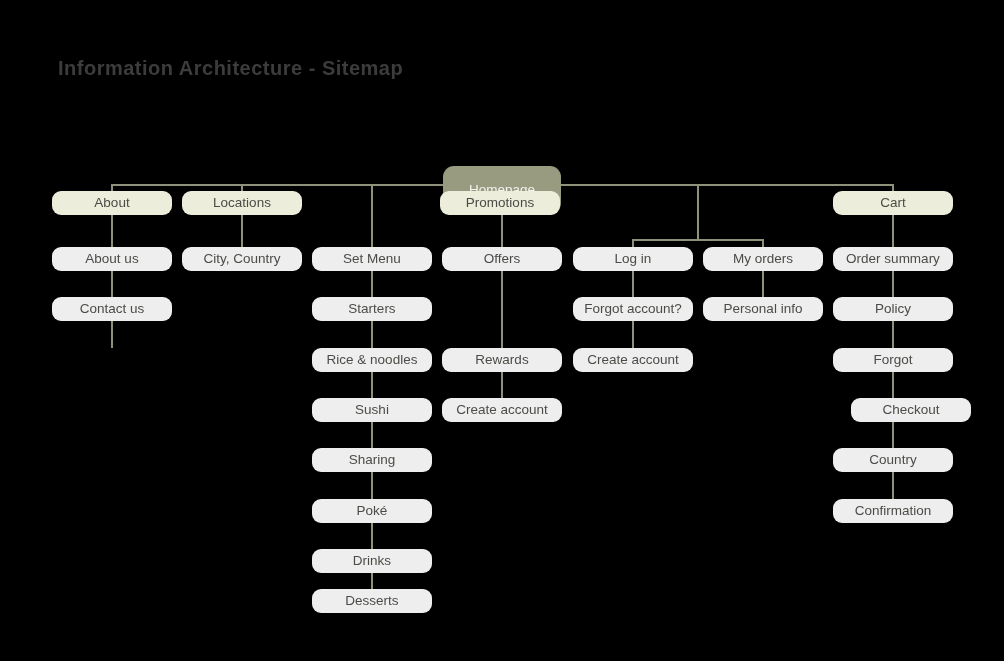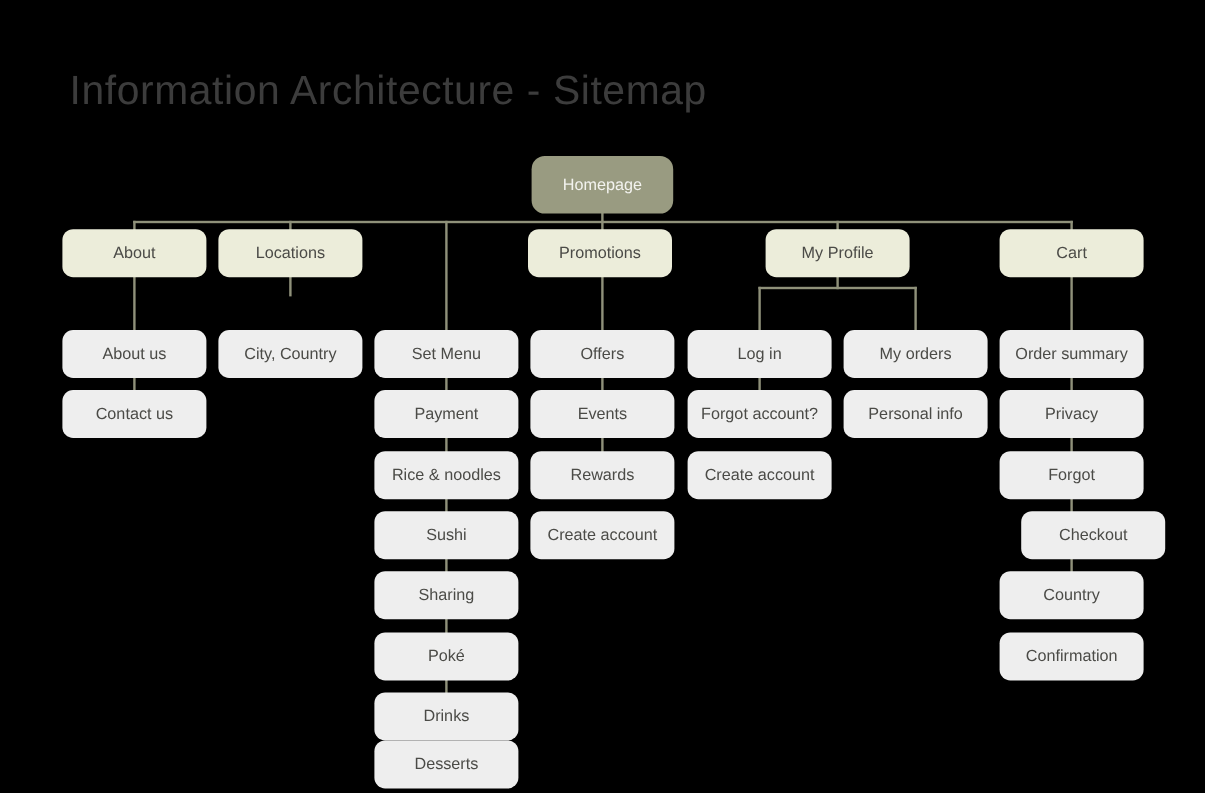--- a/index.html
+++ b/index.html
@@ -19,49 +19,50 @@
     width: 1004px;
     height: 661px;
     background: var(--background);
     overflow: hidden;
     font-family: "Liberation Sans", "DejaVu Sans", sans-serif;
   }
   .title {
     position: absolute;
     left: 58px;
     top: 57px;
-    font-size: 34px;
-    font-weight: 400;
+    font-size: 20px;
+    font-weight: 700;
     letter-spacing: 0.5px;
     color: var(--title_color);
   }
   .node {
     position: absolute;
     width: 120px;
-    height: 40px;
+    height: 24px;
     border-radius: 9px;
     display: flex;
     align-items: center;
     justify-content: center;
     text-align: center;
     font-size: 13.5px;
     line-height: 1.2;
     padding: 0 8px;
     z-index: 2;
     color: var(--node_text);
   }
   .node.root {
     width: 118px;
     height: 48px;
     background: var(--homepage_bg);
     color: var(--homepage_text);
     border-radius: 11px;
+    margin-top: 36px;
   }
   .node.section { background: var(--section_bg); }
-  .node.child { background: var(--child_bg); margin-top: 28px; }
+  .node.child { background: var(--child_bg); }
   .line {
     position: absolute;
     background: var(--line_color);
     z-index: 1;
   }
   .line.h { height: 2px; }
   .line.v { width: 2px; }
 </style>
 </head>
 <body>
@@ -80,48 +81,46 @@
   <div class="line v" style="left:892px;top:184px;height:315px"></div>
   <div class="line h" style="left:632px;top:239px;width:132px"></div>
   <div class="line v" style="left:632px;top:239px;height:109px"></div>
   <div class="line v" style="left:762px;top:239px;height:58px"></div>
 
   <div class="node root" style="left:443px;top:130px">Homepage</div>
 
   <div class="node section" style="left:52px;top:191px">About</div>
   <div class="node section" style="left:182px;top:191px">Locations</div>
   <div class="node section" style="left:440px;top:191px">Promotions</div>
-  <div class="node section" style="left:638px;top:191px">My Profile</div>
   <div class="node section" style="left:833px;top:191px">Cart</div>
 
   <div class="node child" style="left:52px;top:247px">About us</div>
   <div class="node child" style="left:52px;top:297px">Contact us</div>
 
   <div class="node child" style="left:182px;top:247px">City, Country</div>
 
   <div class="node child" style="left:312px;top:247px">Set Menu</div>
-  <div class="node child" style="left:312px;top:297px">Payment</div>
+  <div class="node child" style="left:312px;top:297px">Starters</div>
   <div class="node child" style="left:312px;top:348px">Rice &amp; noodles</div>
   <div class="node child" style="left:312px;top:398px">Sushi</div>
   <div class="node child" style="left:312px;top:448px">Sharing</div>
   <div class="node child" style="left:312px;top:499px">Poké</div>
   <div class="node child" style="left:312px;top:549px">Drinks</div>
   <div class="node child" style="left:312px;top:589px">Desserts</div>
 
   <div class="node child" style="left:442px;top:247px">Offers</div>
-  <div class="node child" style="left:442px;top:297px">Events</div>
   <div class="node child" style="left:442px;top:348px">Rewards</div>
   <div class="node child" style="left:442px;top:398px">Create account</div>
 
   <div class="node child" style="left:573px;top:247px">Log in</div>
   <div class="node child" style="left:573px;top:297px">Forgot account?</div>
   <div class="node child" style="left:573px;top:348px">Create account</div>
   <div class="node child" style="left:703px;top:247px">My orders</div>
   <div class="node child" style="left:703px;top:297px">Personal info</div>
 
   <div class="node child" style="left:833px;top:247px">Order summary</div>
-  <div class="node child" style="left:833px;top:297px">Privacy</div>
+  <div class="node child" style="left:833px;top:297px">Policy</div>
   <div class="node child" style="left:833px;top:348px">Forgot</div>
   <div class="node child" style="left:851px;top:398px">Checkout</div>
   <div class="node child" style="left:833px;top:448px">Country</div>
   <div class="node child" style="left:833px;top:499px">Confirmation</div>
 
 </div>
 
 </body></html>

